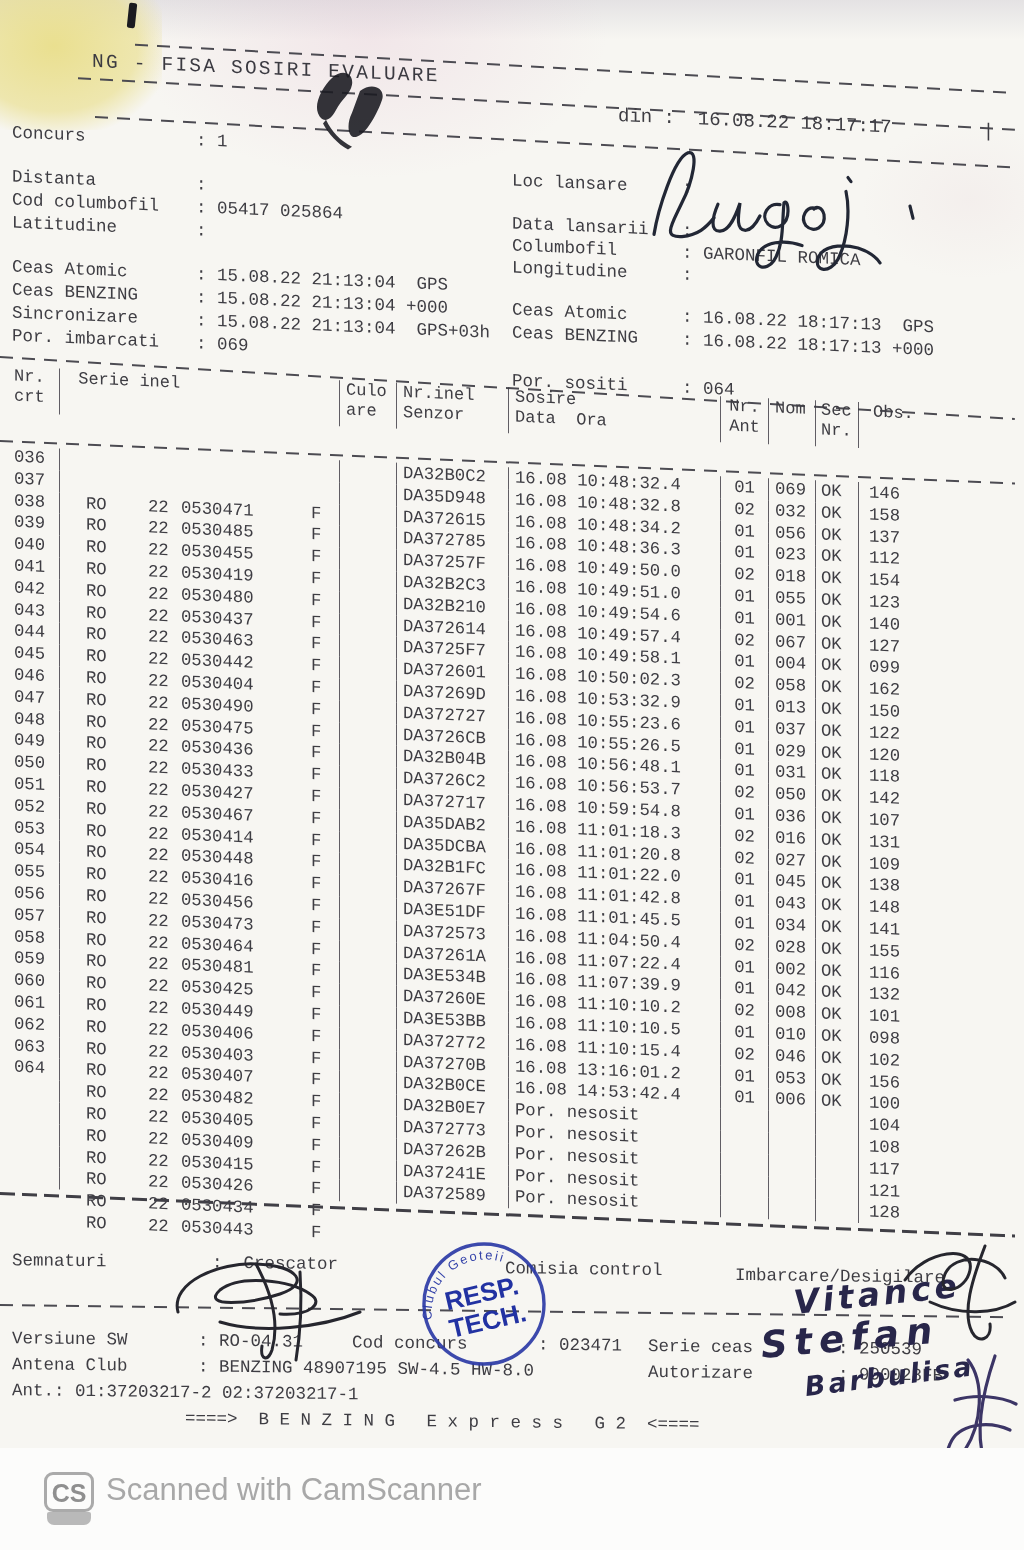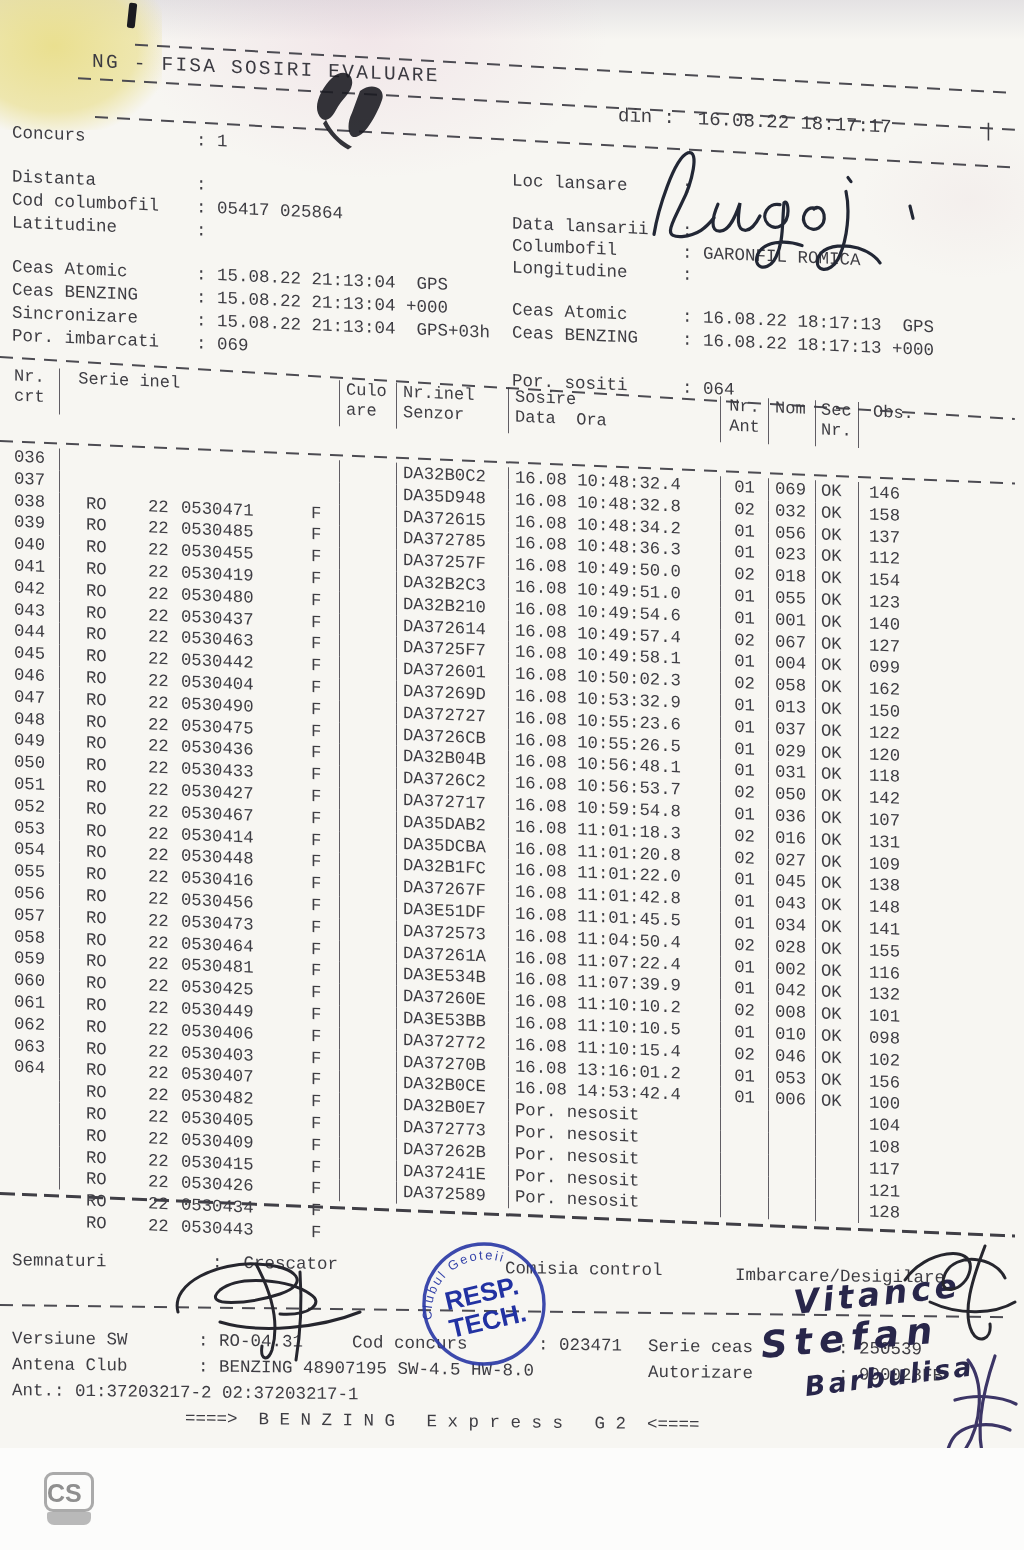--- a/index.html
+++ b/index.html
@@ -62,21 +62,21 @@
   .w-crt{width:52px}.w-serie{width:280px;padding-left:0}.w-culo{width:57px}
   .w-senzor{width:112px}.w-sosire{width:212px}.w-ant{width:48px;text-align:center;padding-left:0}
   .w-nom{width:47px}.w-sec{width:43px;padding-left:5px}.w-obs{width:80px;padding-left:10px}
   .serie-in{display:flex;width:100%;}
   .s-co{width:62px;margin-left:26px}.s-yr{width:33px}.s-ring{width:130px}.s-sex{flex:1}
   svg{position:absolute;overflow:visible;}
   
   .cam{position:absolute;left:0;top:1448px;width:1024px;height:102px;background:#fcfcfb;}
   .cs-badge{position:absolute;left:44px;top:24px;width:50px;height:40px;border:3.5px solid #aaaaaa;
             border-radius:9px;background:#fcfcfb;color:#8f8f8f;font-family:"Liberation Sans",sans-serif;
-            font-weight:bold;font-size:25px;line-height:36px;letter-spacing:0;}
+            font-weight:bold;font-size:25px;text-align:center;line-height:36px;letter-spacing:0;}
   .cs-lip{position:absolute;left:47px;top:64px;width:44px;height:13px;background:#b9b9b9;
           border-radius:2px 2px 7px 7px;}
   .cam-text{position:absolute;left:106px;top:24px;font-family:"Liberation Sans","DejaVu Sans",sans-serif;
             font-size:31px;color:#a8a8a8;}
   .hand-text{font-family:"DejaVu Sans",sans-serif;font-style:italic;font-weight:700;fill:#28264a;}
 </style>
 </head>
 <body>
 
 <div class="paper">
@@ -700,14 +700,15 @@
     <g fill="none" stroke="#3c3566" stroke-width="3.2" stroke-linecap="round">
       <path d="M968,128 C985,150 982,192 965,218 C955,233 942,230 950,212 C958,192 988,188 1010,198"></path>
       <path d="M995,124 C980,168 976,202 984,228"></path>
       <path d="M955,168 C975,162 1000,164 1016,172"></path>
     </g>
   </svg>
 
   <div class="cam">
     <div class="cs-badge">CS</div>
     <div class="cs-lip"></div>
+    <div class="cam-text">Scanned with CamScanner</div>
   </div>
 </div>
 
 </body></html>

